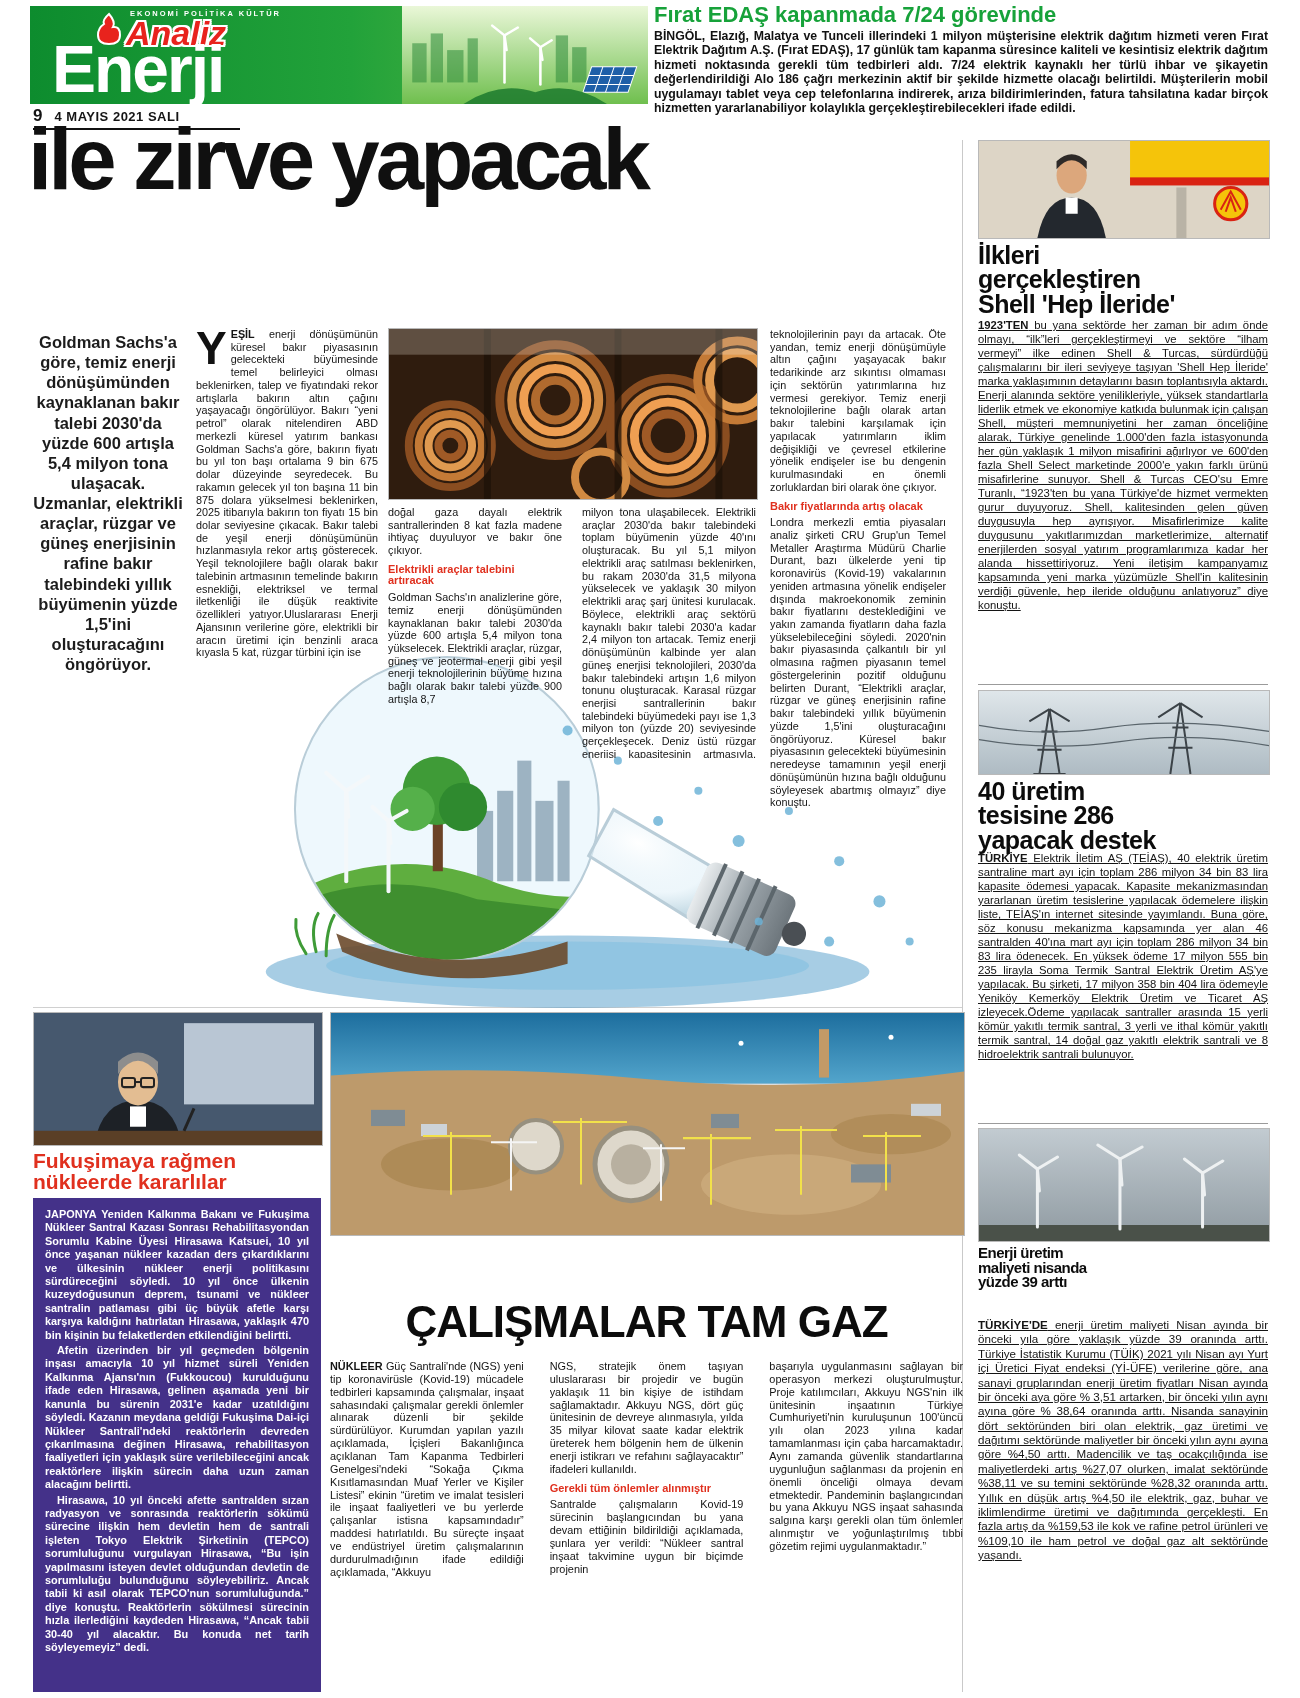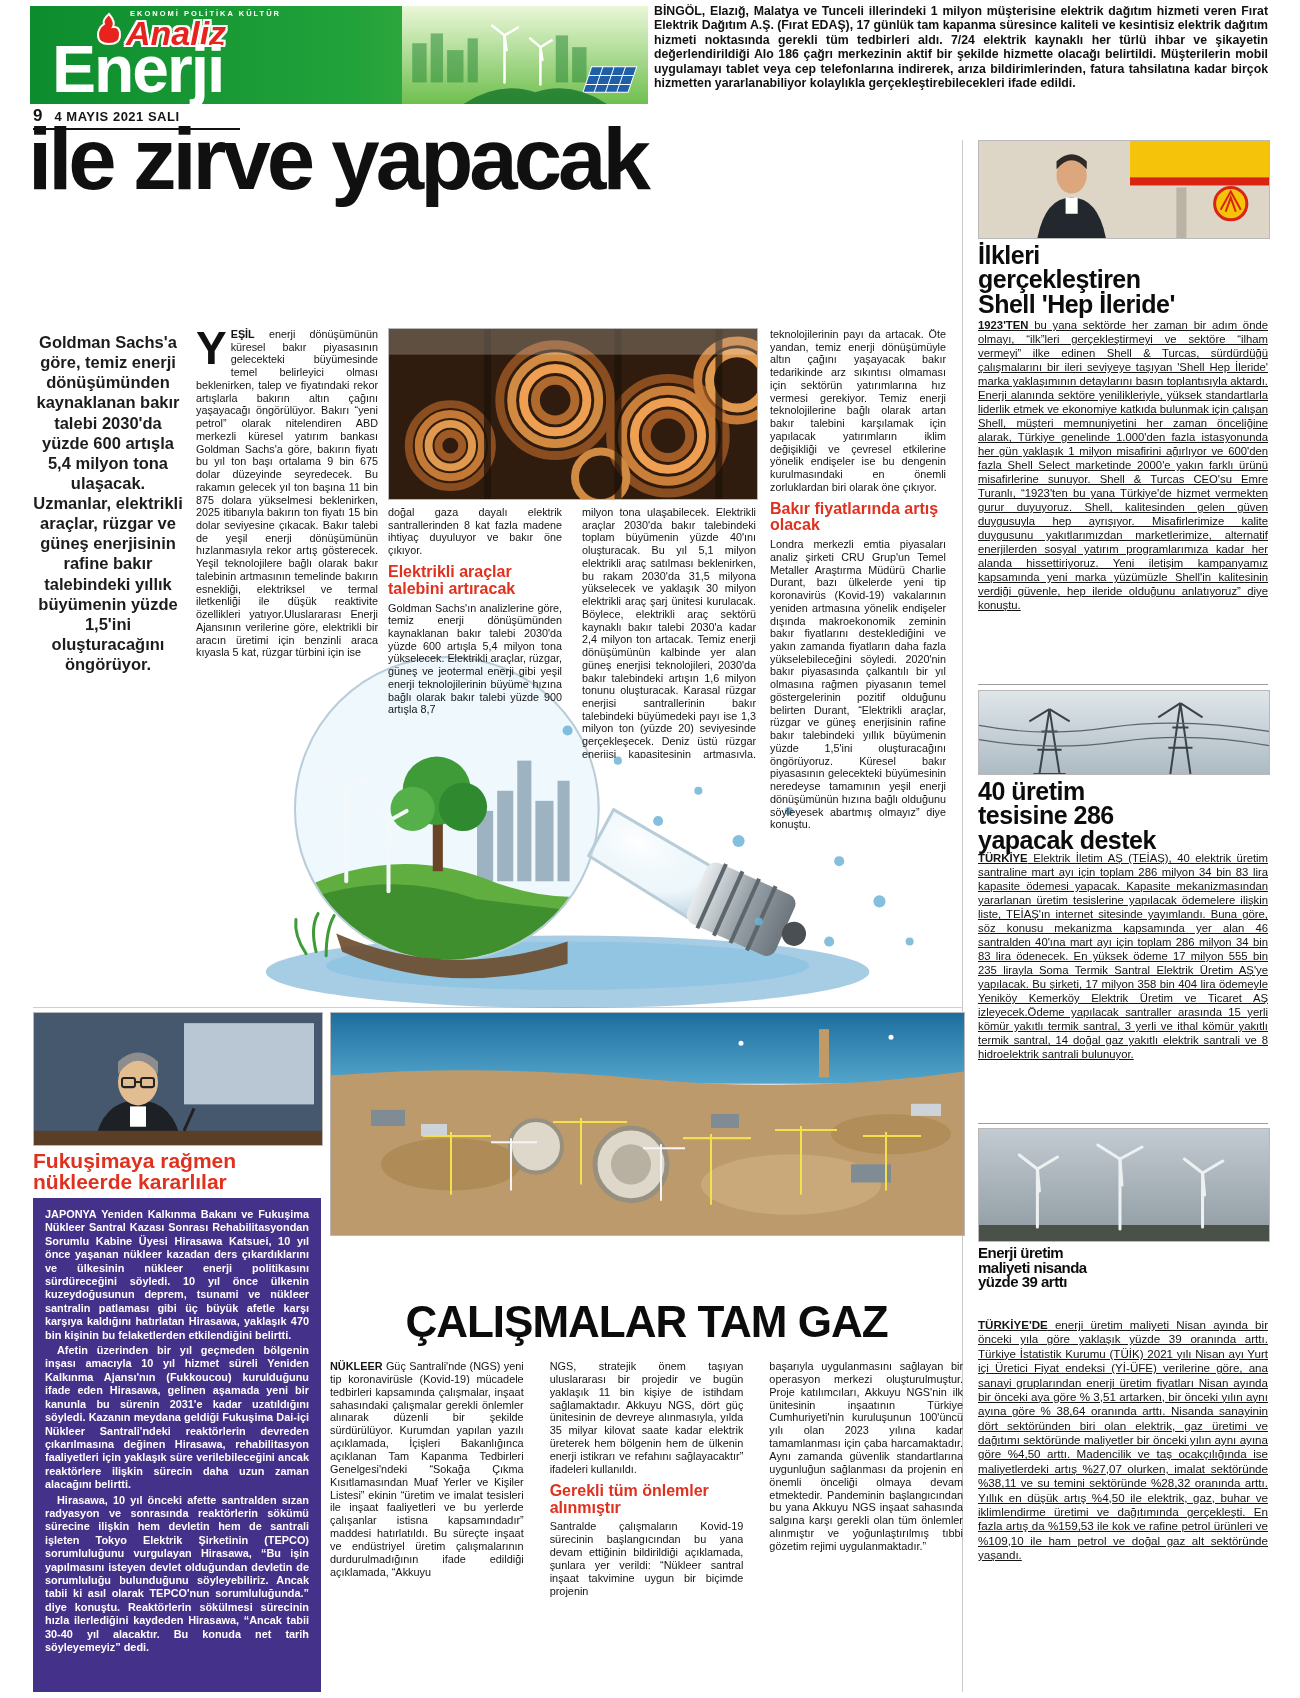--- a/index.html
+++ b/index.html
@@ -35,21 +35,21 @@
 
   
   .standfirst{left:30px;top:332px;width:156px;height:398px;font-size:16.5px;font-weight:bold;
               text-align:center;line-height:1.22;color:#1c1c1c;overflow:hidden;}
   .bodycol{font-size:10.8px;line-height:1.18;text-align:justify;overflow:hidden;z-index:2;}
   .col1{left:196px;top:328px;width:182px;height:400px;}
   .col2{left:388px;top:506px;width:174px;height:252px;}
   .col3{left:582px;top:506px;width:174px;height:252px;}
   .col4{left:770px;top:328px;width:176px;height:522px;}
   .dropcap{float:left;font-size:46px;line-height:0.82;font-weight:bold;padding:2px 4px 0 0;color:#111;}
-  .subhead-red{font-size:16px;font-weight:bold;color:#e0301e;line-height:1.05;margin:7px 0 4px 0;text-align:left;}
+  .subhead-red{font-size:11px;font-weight:bold;color:#e0301e;line-height:1.05;margin:7px 0 4px 0;text-align:left;}
   .photo{overflow:hidden;border:1px solid #b9b9b9;background:#ddd;}
   .photo svg{display:block;width:100%;height:100%;}
   .copper-photo{left:388px;top:328px;width:368px;height:170px;}
   .bulb-art{left:135px;top:640px;width:835px;height:380px;z-index:1;}
   .bulb-art svg{width:100%;height:100%;}
 
   
   .v-rule{left:962px;top:140px;width:1px;height:1552px;background:#c9c9c9;}
   .h-rule{height:1px;background:#9b9b9b;}
   .rule1{left:978px;top:684px;width:290px;}
@@ -124,20 +124,21 @@
       </g>
       <g transform="translate(185,62) skewX(-18)">
         <rect width="44" height="26" fill="#1e5fa8" stroke="#fff"></rect>
         <path d="M0 9h44M0 18h44M11 0v26M22 0v26M33 0v26" stroke="#fff" stroke-width="1" fill="none"></path>
       </g>
       <path d="M60 100 Q95 76 130 88 Q165 76 200 100 Z" fill="#1c7a2e" opacity="0.85"></path>
     </svg>
   </div>
 
   <div class="abs top-story">
+    <h2 class="top-story-headline">Fırat EDAŞ kapanmada 7/24 görevinde</h2>
     <p class="top-story-body"><b>BİNGÖL,</b><span> Elazığ, Malatya ve Tunceli illerindeki 1 milyon müşterisine elektrik dağıtım hizmeti veren Fırat Elektrik Dağıtım A.Ş. (Fırat EDAŞ), 17 günlük tam kapanma süresince kaliteli ve kesintisiz elektrik dağıtım hizmeti noktasında gerekli tüm tedbirleri aldı. 7/24 elektrik kaynaklı her türlü ihbar ve şikayetin değerlendirildiği Alo 186 çağrı merkezinin aktif bir şekilde hizmette olacağı belirtildi. Müşterilerin mobil uygulamayı tablet veya cep telefonlarına indirerek, arıza bildirimlerinden, fatura tahsilatına kadar birçok hizmetten yararlanabiliyor kolaylıkla gerçekleştirebilecekleri ifade edildi.</span></p>
   </div>
 
   <div class="abs page-date">
     <span class="page-num">9</span>
     <span class="date">4 MAYIS 2021 SALI</span>
   </div>
 
   <div class="abs main-headline">
     <div class="hl2">ile zirve yapacak</div>

